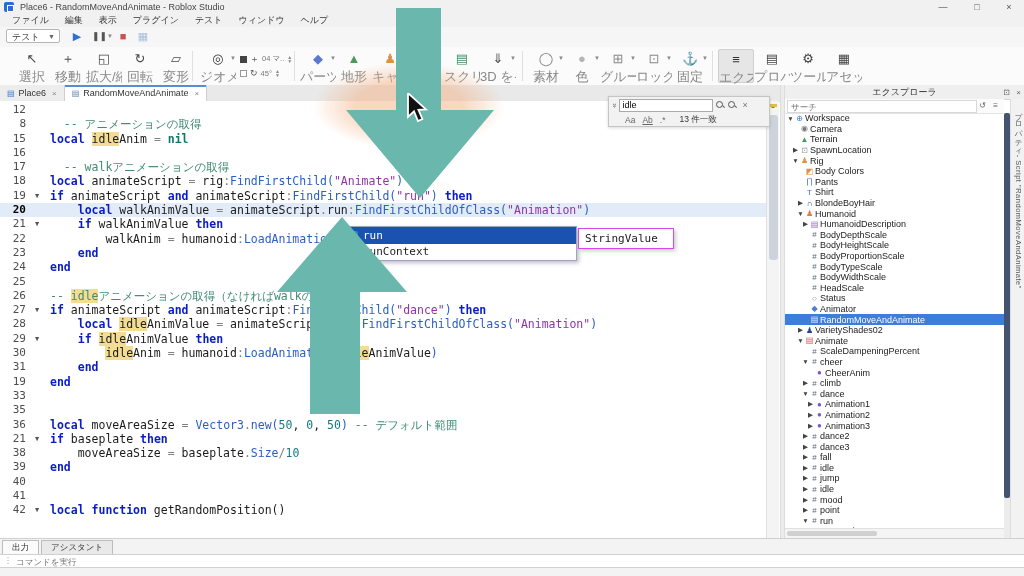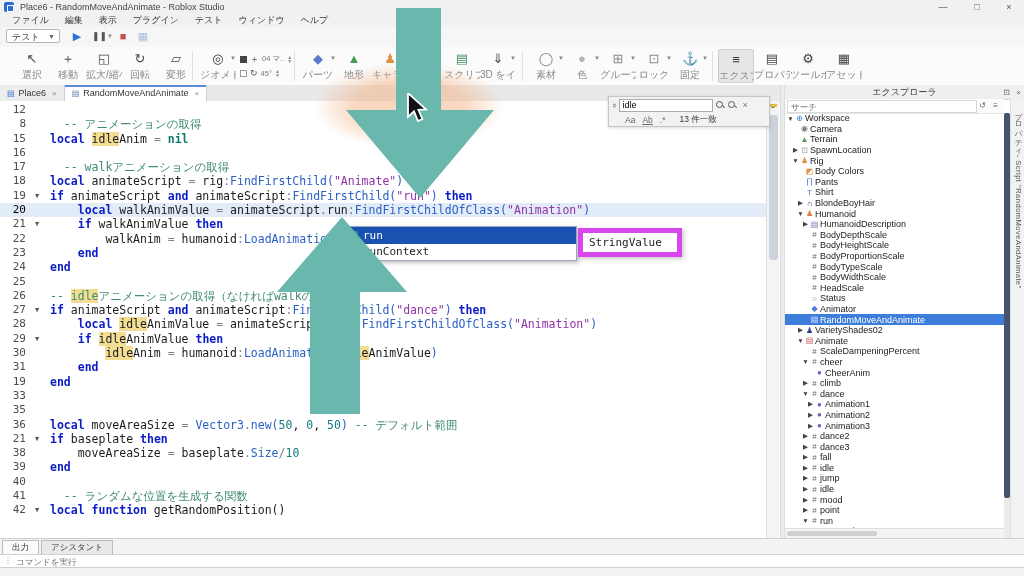--- a/index.html
+++ b/index.html
@@ -29,42 +29,42 @@
   #winbtn{right:52px;top:29px;width:13px;height:13px;border:1px solid #aaa;border-radius:3px;background:#f2f2f2;}
   #winbtn i{position:absolute;left:3px;top:3px;width:5px;height:5px;border:1px solid #777;display:block;}
   #bell{right:30px;top:29px;width:12px;height:13px;}
   #belldot{position:absolute;right:-1px;top:-1px;width:4px;height:4px;border-radius:50%;background:#e23b3b;}
   #avatar{right:8px;top:28px;width:14px;height:14px;border-radius:50%;background:radial-gradient(circle at 35% 30%,#d8a06a,#8a5a32);border:1px solid #bbb;}
   
   #ribbon{left:0;top:47px;width:1024px;height:38px;background:#fbfbfb;border-bottom:1px solid #d8d8d8;}
   .rgroup{position:absolute;top:2px;height:34px;display:flex;}
   .ritem{width:36px;text-align:center;position:relative;}
   .ritem .ric{height:19px;font-size:13px;line-height:19px;}
-  .ritem .rlb{font-size:10px;color:#888;white-space:nowrap;overflow:hidden;}
+  .ritem .rlb{font-size:13px;color:#888;white-space:nowrap;overflow:hidden;}
   .ritem .dd{position:absolute;top:6px;right:0px;font-size:6px;color:#888;}
   .ritem.activepanel{background:#e6e6e6;border:1px solid #cfcfcf;border-radius:2px;box-sizing:border-box;}
   .rsep{position:absolute;top:4px;width:1px;height:30px;background:#e0e0e0;}
   .snaprow{display:flex;align-items:center;height:14px;gap:3px;font-size:7.5px;color:#777;}
   .cb{width:7px;height:7px;box-sizing:border-box;}
   .cb.on{background:#444;}
   .cb.off{border:1px solid #999;background:#fff;}
   .stepper{display:flex;flex-direction:column;font-size:5px;color:#888;line-height:4px;}
   
   #editor{left:0;top:85px;width:780px;height:453px;background:#fff;}
   #etabbar{left:0;top:0;width:780px;height:16px;background:#e9e9e9;border-bottom:1px solid #cfcfcf;display:flex;align-items:stretch;}
   .etab{display:flex;align-items:center;gap:4px;font-size:9px;color:#333;padding:0 7px;background:#ededed;border-right:1px solid #cfcfcf;}
   .etab.active{background:#fff;box-shadow:inset 0 2px 0 #5a8ad8;}
   .etab .ticon{font-size:8px;}
   .etab .tclose{color:#888;font-size:8px;margin-left:2px;}
   #codearea{left:0;top:16px;width:766px;height:437px;overflow:hidden;background:#fff;
             font-family:"DejaVu Sans Mono",monospace;font-size:11.5px;}
   .crow{height:14.3px;display:flex;white-space:pre;}
   .crow.cur{background:#e2ebf8;}
   .ln{width:26px;text-align:right;padding-right:4px;color:#4d4d4d;font-size:11px;flex:none;}
-  .crow.cur .ln{color:#000;font-weight:normal;}
+  .crow.cur .ln{color:#000;font-weight:bold;}
   .fold{width:14px;text-align:center;font-size:7px;color:#555;flex:none;line-height:14.3px;}
   .ct{padding-left:6px;}
   .sk{color:#0a1cc7;font-weight:bold;} .sf{color:#2a5fc4;} .ss{color:#8f33a8;}
   .sc{color:#3f8a74;} .sn{color:#127a82;} .sv{color:#0d7a70;font-weight:bold;}
   .so{color:#808080;} .sp{color:#1b1b1b;}
   .sh{background:#f3dd92;color:#1b1b1b;} .shc{background:#f3dd92;color:#3f8a74;}
   
   #escroll{left:766px;top:16px;width:13px;height:437px;background:#f4f4f4;border-left:1px solid #e0e0e0;box-sizing:border-box;}
   #escroll .up{height:11px;text-align:center;font-size:6px;color:#777;line-height:11px;}
   #ethumb{position:absolute;left:2px;top:14px;width:9px;height:145px;background:#cdd3db;border-radius:3px;}
@@ -79,21 +79,21 @@
   .mag::after{content:"";position:absolute;left:5.5px;top:5.5px;width:3px;height:1.3px;background:#555;transform:rotate(45deg);}
   #fsclose{color:#777;font-size:9px;margin-left:2px;}
   #fsearch .r2{display:flex;align-items:center;height:13px;gap:7px;padding-left:16px;font-size:8.5px;color:#666;}
   #fsearch .r2 .u{text-decoration:underline;}
   #matches{color:#333;}
   
   #acpopup{left:345px;top:226px;width:230px;background:#fff;border:1px solid #9aa7bd;box-shadow:2px 2px 4px rgba(0,0,0,.25);font-family:"DejaVu Sans Mono",monospace;font-size:11px;z-index:30;}
   .acrow{height:16.5px;display:flex;align-items:center;gap:5px;padding-left:3px;color:#222;}
   .acrow.sel{background:#1952b0;color:#fff;}
   .acic{width:9px;height:9px;border-radius:2px;background:linear-gradient(135deg,#35a39d,#2a7fb5);flex:none;}
-  #actip{left:578px;top:228px;width:88px;height:19px;background:#fff;border:5px solid #d946ef;box-shadow:2px 2px 4px rgba(0,0,0,.2);font-family:"DejaVu Sans Mono",monospace;font-size:11px;line-height:19px;padding-left:6px;z-index:30;}
+  #actip{left:578px;top:228px;width:88px;height:19px;background:#fff;border:1px solid #d946ef;box-shadow:2px 2px 4px rgba(0,0,0,.2);font-family:"DejaVu Sans Mono",monospace;font-size:11px;line-height:19px;padding-left:6px;z-index:30;}
   
   #divider{left:780px;top:85px;width:5px;height:453px;background:#ececec;border-left:1px solid #dcdcdc;border-right:1px solid #dcdcdc;box-sizing:border-box;}
   #explorer{left:785px;top:85px;width:239px;height:453px;background:#fff;}
   #exheader{left:0;top:0;width:239px;height:14px;background:#efefef;border-bottom:1px solid #d5d5d5;font-size:9px;color:#333;text-align:center;line-height:14px;}
   .exhico{top:1px;font-size:8px;color:#666;}
   #exsearchrow{left:0;top:14px;width:219px;height:14px;background:#fbfbfb;border-bottom:1px solid #e5e5e5;}
   #exsearch{position:absolute;left:2px;top:1px;width:182px;height:11px;border:1px solid #d8d8d8;background:#fff;font-size:8.5px;padding:0 3px;font-family:"Liberation Sans",sans-serif;}
   #tree{left:0;top:28px;width:219px;height:415px;overflow:hidden;}
   .trow{height:10.6px;display:flex;align-items:center;font-size:9px;color:#222;white-space:nowrap;overflow:hidden;}
   .trow.sel{background:#3d7edb;color:#fff;}
@@ -354,21 +354,21 @@
         <div class="crow"><span class="ln">30</span><span class="fold"></span><span class="ct"><span class="sp">        </span><span class="sh">idle</span><span class="sp">Anim </span><span class="so">=</span><span class="sp"> humanoid</span><span class="so">:</span><span class="sf">LoadAnimation(</span><span class="sh">idle</span><span class="sp">AnimValue</span><span class="sf">)</span></span></div>
         <div class="crow"><span class="ln">31</span><span class="fold"></span><span class="ct"><span class="sp">    </span><span class="sk">end</span></span></div>
         <div class="crow"><span class="ln">19</span><span class="fold"></span><span class="ct"><span class="sk">end</span></span></div>
         <div class="crow"><span class="ln">33</span><span class="fold"></span><span class="ct"></span></div>
         <div class="crow"><span class="ln">35</span><span class="fold"></span></div>
         <div class="crow"><span class="ln">36</span><span class="fold"></span><span class="ct"><span class="sk">local</span><span class="sp"> moveAreaSize </span><span class="so">=</span><span class="sp"> </span><span class="sf">Vector3</span><span class="so">.</span><span class="sf">new(</span><span class="sn">50</span><span class="sp">, </span><span class="sn">0</span><span class="sp">, </span><span class="sn">50</span><span class="sf">)</span><span class="sc"> -- デフォルト範囲</span></span></div>
         <div class="crow"><span class="ln">21</span><span class="fold">▼</span><span class="ct"><span class="sk">if</span><span class="sp"> baseplate </span><span class="sk">then</span></span></div>
         <div class="crow"><span class="ln">38</span><span class="fold"></span><span class="ct"><span class="sp">    moveAreaSize </span><span class="so">=</span><span class="sp"> baseplate</span><span class="so">.</span><span class="sf">Size</span><span class="so">/</span><span class="sn">10</span></span></div>
         <div class="crow"><span class="ln">39</span><span class="fold"></span><span class="ct"><span class="sk">end</span></span></div>
         <div class="crow"><span class="ln">40</span><span class="fold"></span><span class="ct"></span></div>
-        <div class="crow"><span class="ln">41</span><span class="fold"></span><span class="ct"><span class="sc">  -- ランダムな位置を生成する関数</span></span></div>
+        <div class="crow"><span class="ln">41</span><span class="fold"></span></div>
         <div class="crow"><span class="ln">42</span><span class="fold">▼</span><span class="ct"><span class="sk">local function</span><span class="sp"> getRandomPosition()</span></span></div>
       </div>
     <div id="escroll" class="abs">
       <div class="up">▲</div>
       <div id="ethumb"></div>
       <div class="smark" style="top:3px;"></div>
     </div>
 
     <div id="fsearch" class="abs">
       <div class="r1">

